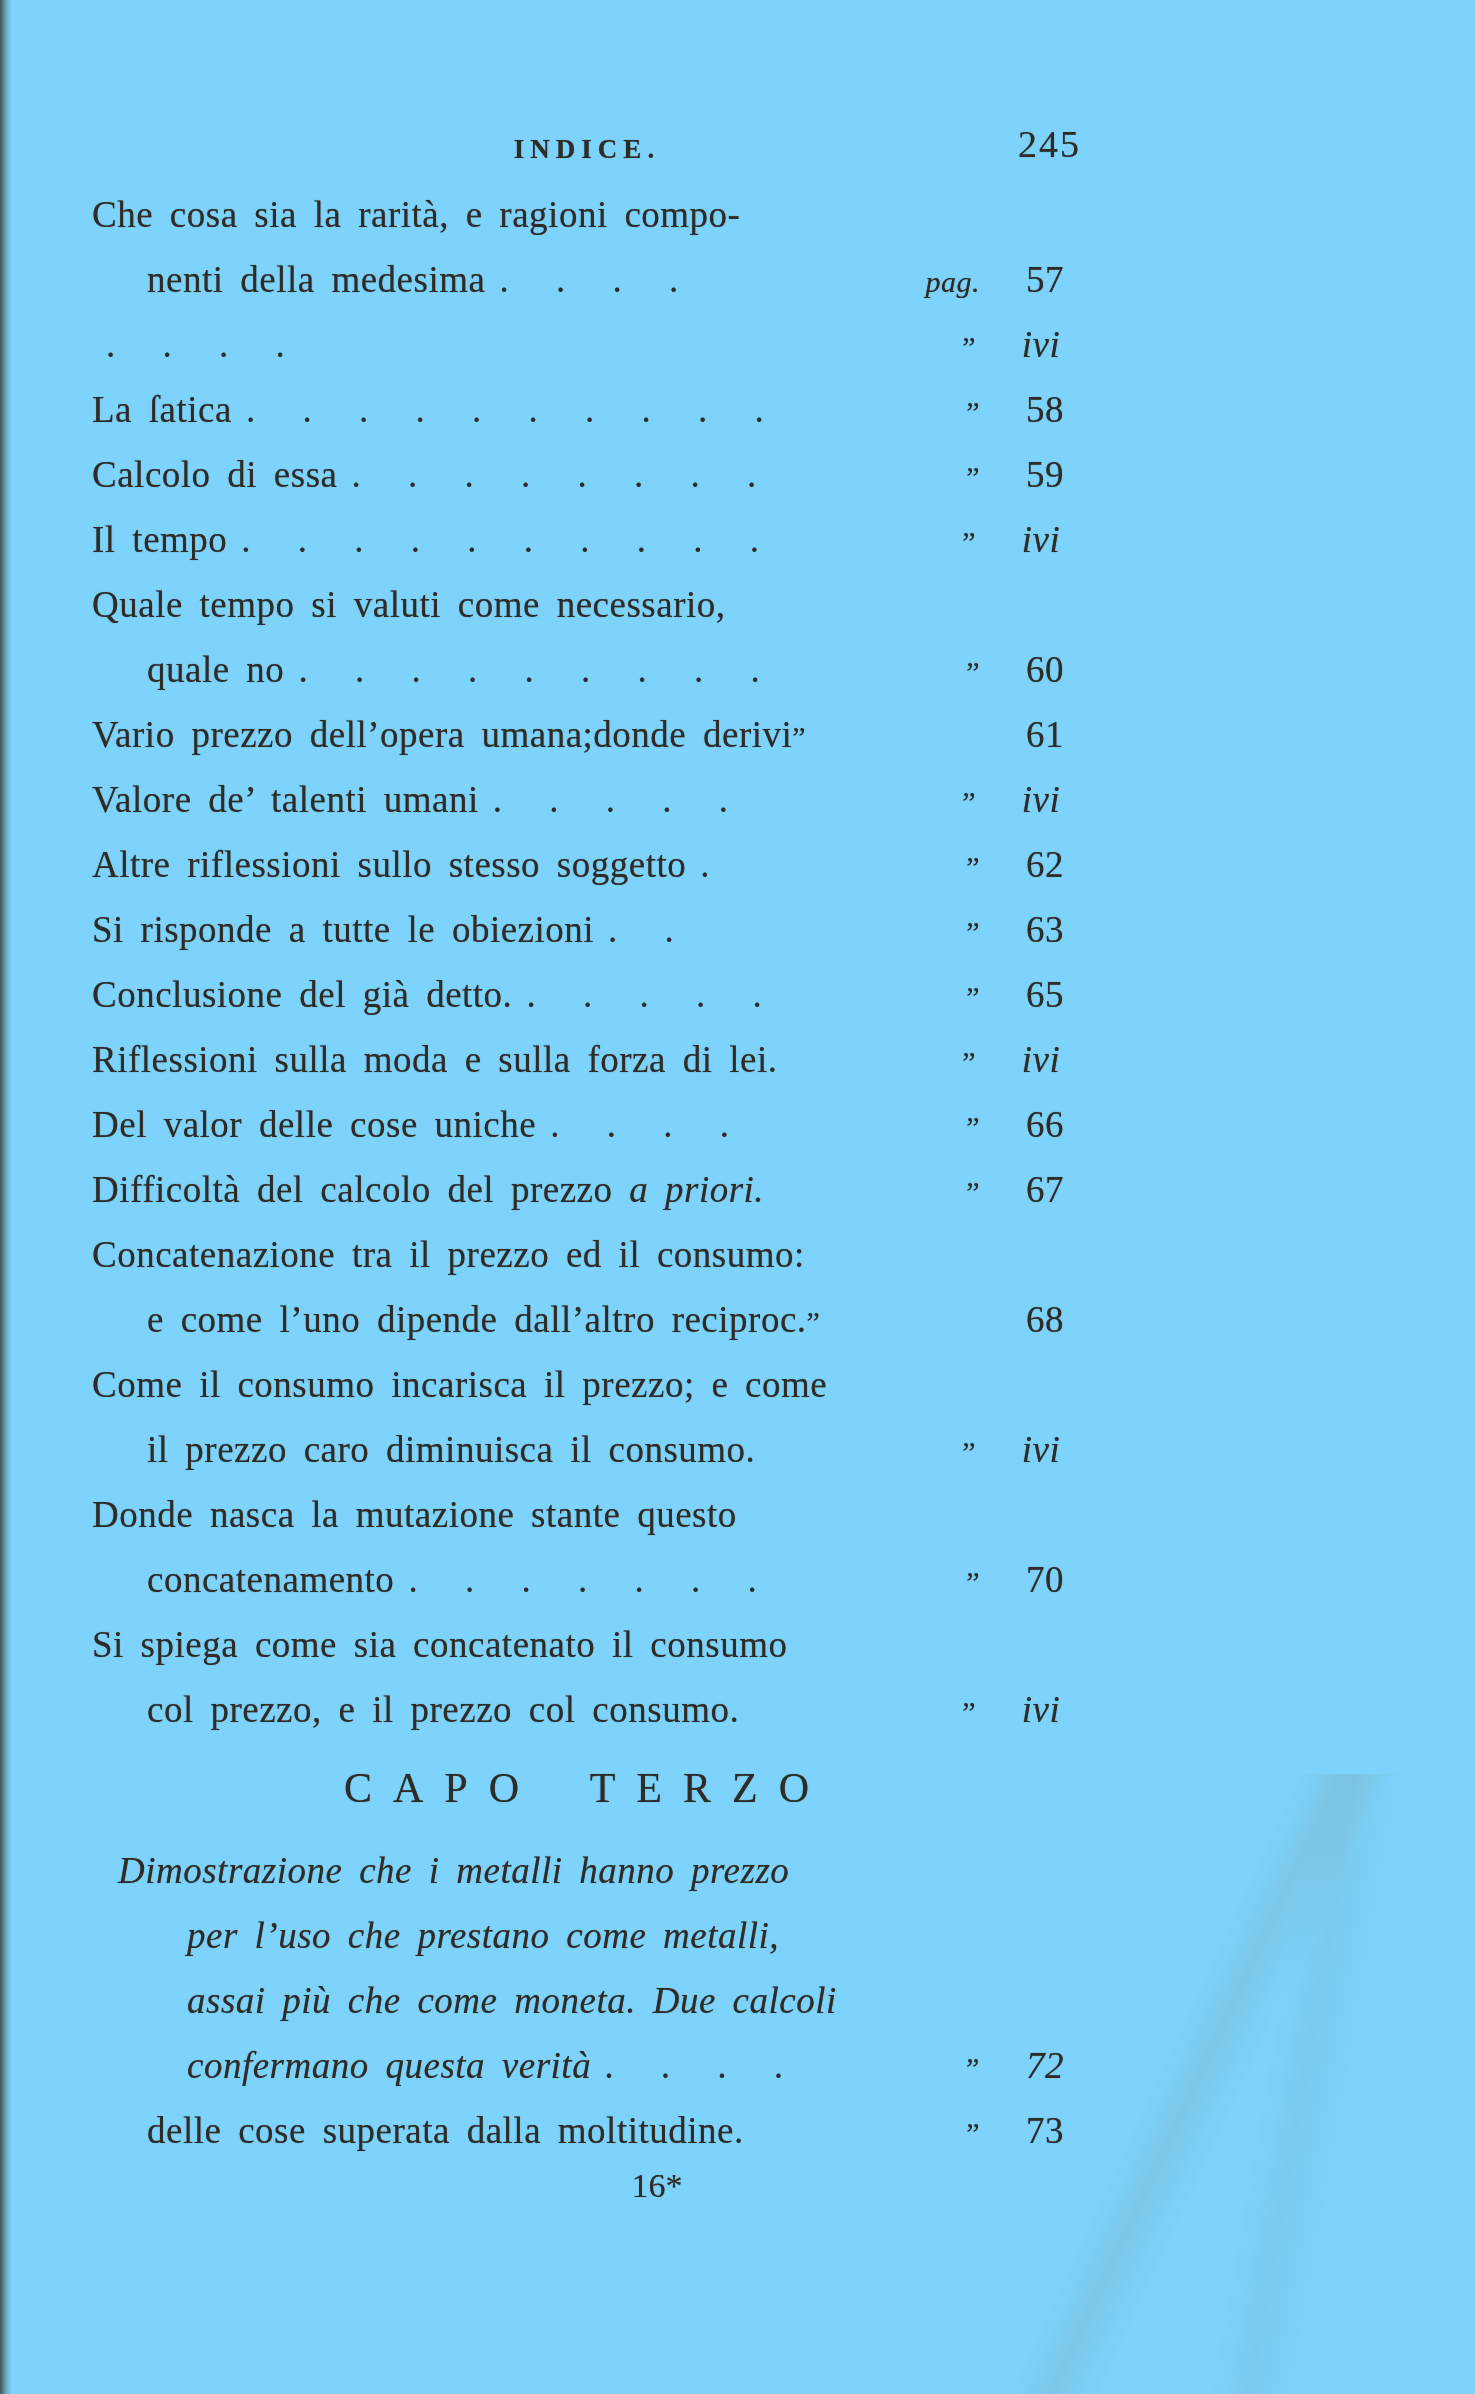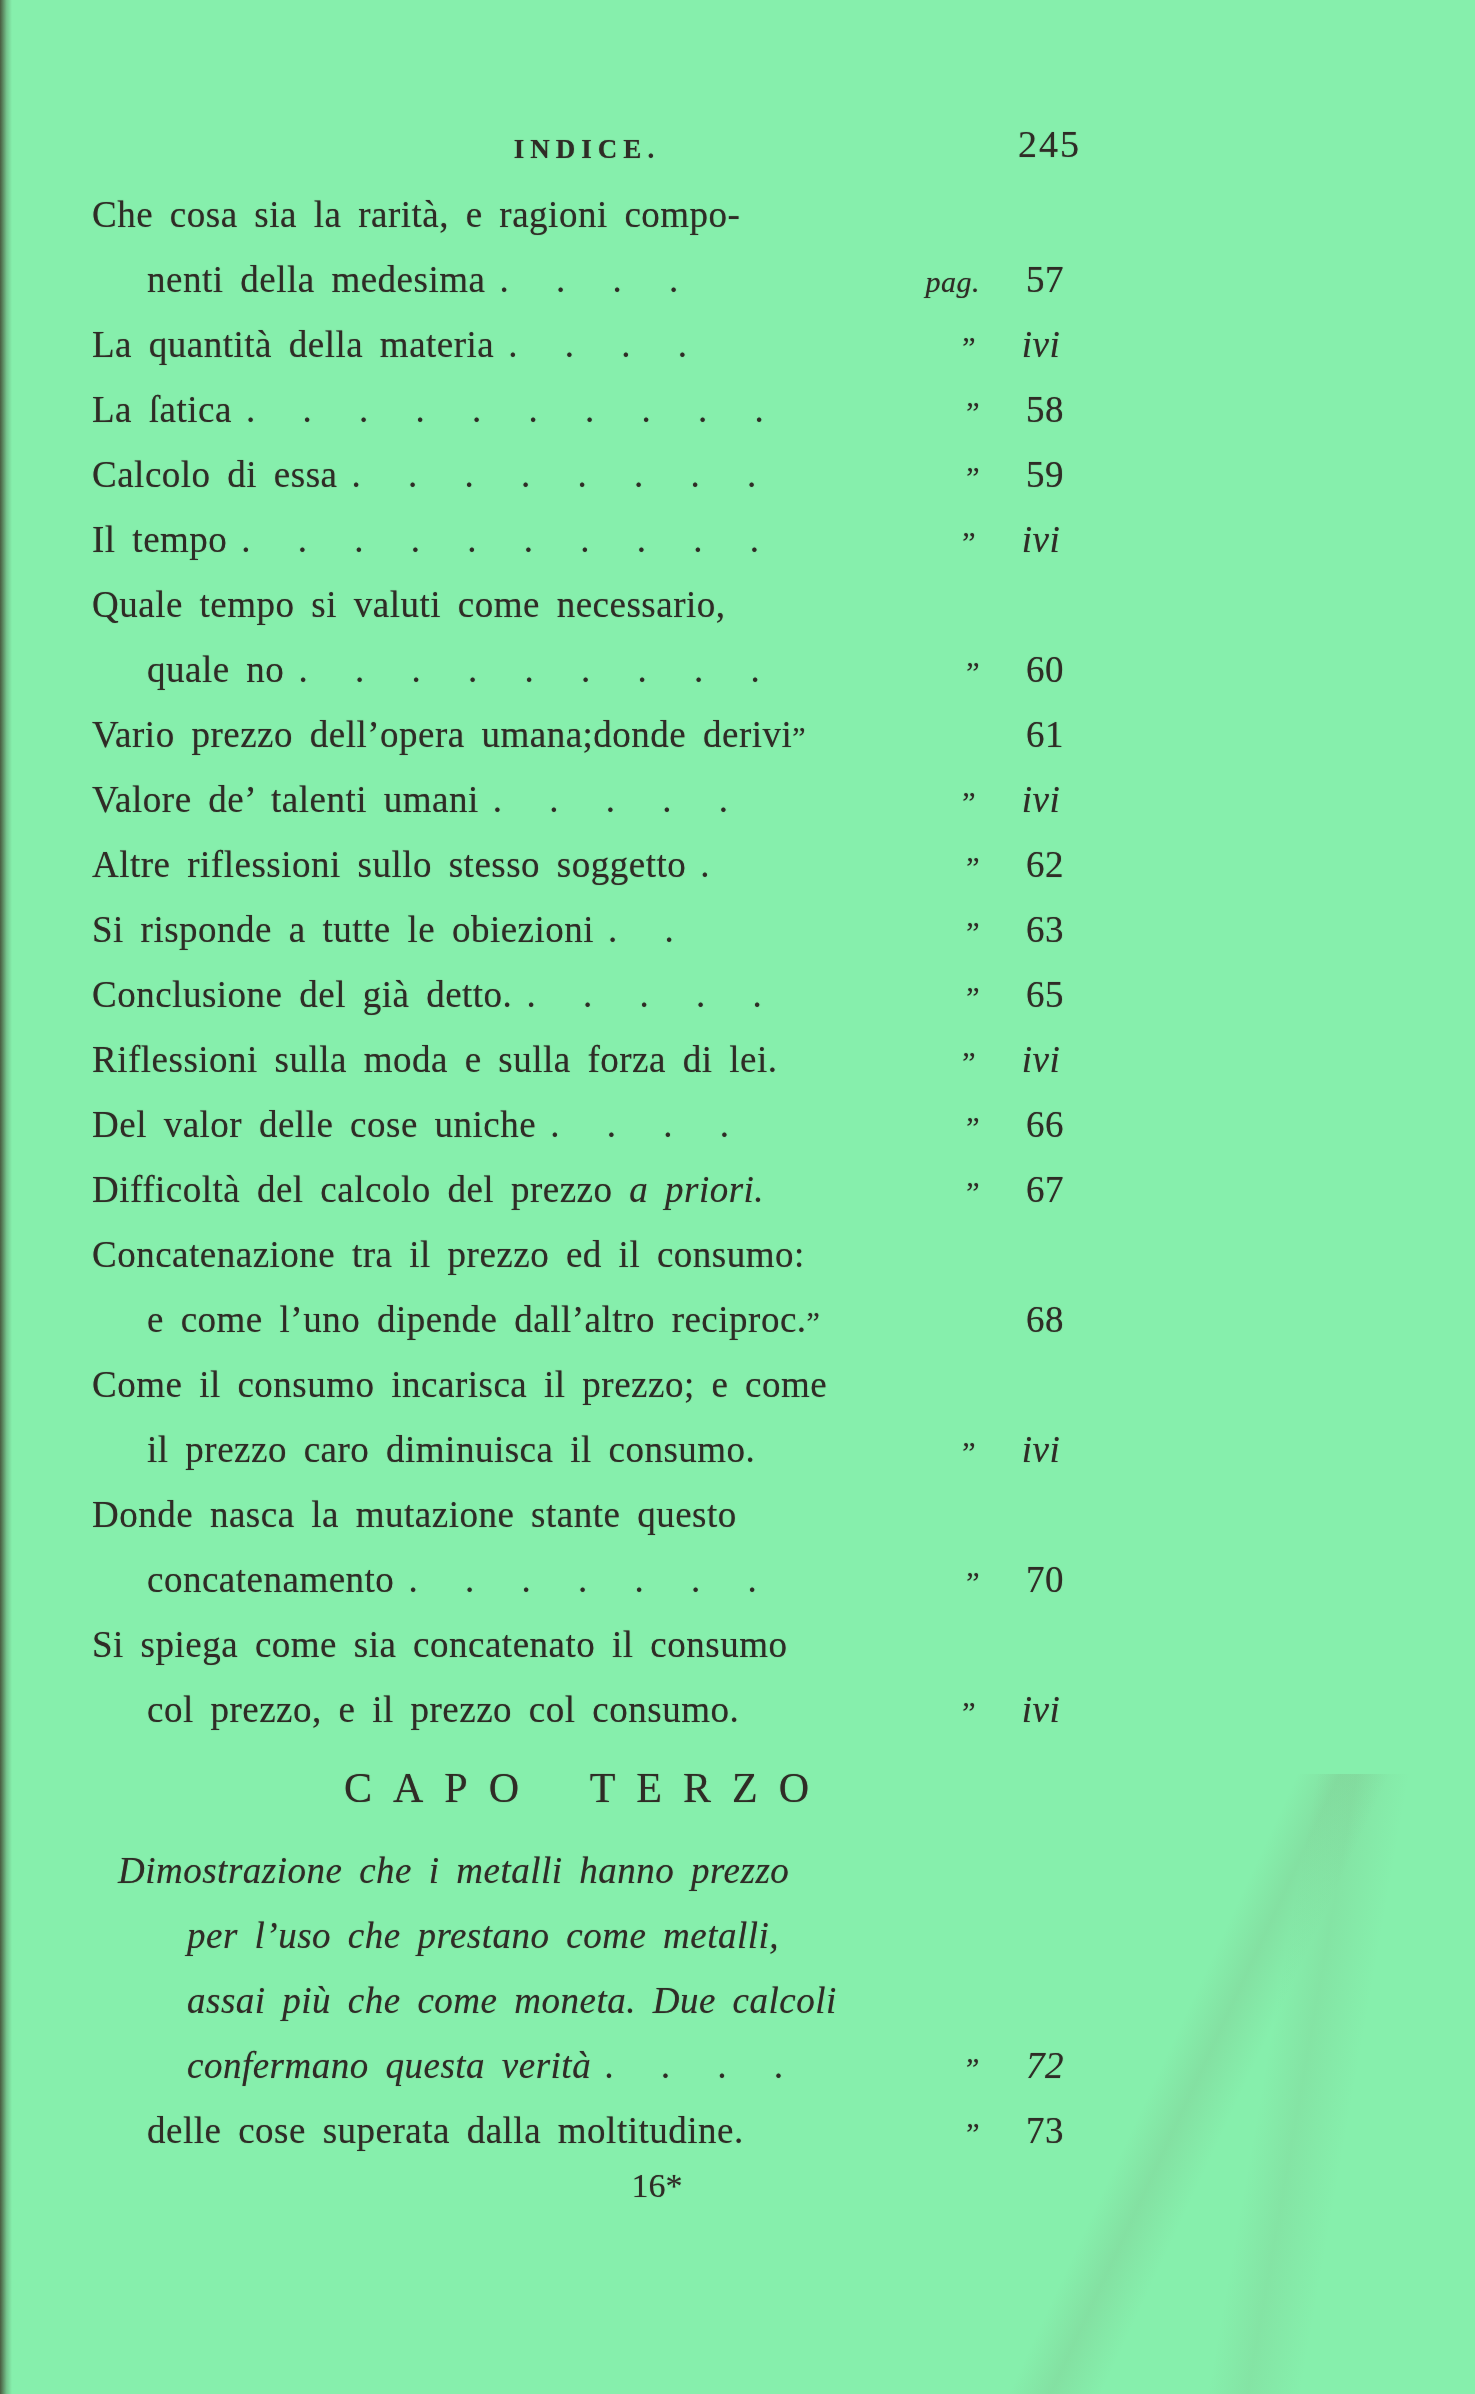--- a/index.html
+++ b/index.html
@@ -6,21 +6,21 @@
   body{
     width:1475px;height:2394px;
     background:#d8d2bc;
     font-family:"Liberation Serif","DejaVu Serif",serif;
   }
   .page{
     position:relative;width:1475px;height:2394px;overflow:hidden;
     background:
       linear-gradient(90deg, rgba(70,58,40,0.40) 0px, rgba(70,58,40,0.10) 10px, rgba(70,58,40,0) 26px),
       radial-gradient(135% 120% at 55% 38%, #f0ebd8 0%, #eae4d0 50%, #e4decా 78%, #e0d9c2 92%, #d9d2ba 100%);
-    background-color:#86efac;
+    background-color:#7dd3fc;
     color:#2f2c26;
   }
   .gutter{
     position:absolute;left:0;top:0;bottom:0;width:12px;
     background:linear-gradient(90deg, rgba(52,42,28,0.75), rgba(52,42,28,0.22) 55%, rgba(52,42,28,0));
   }
   .crease{
     position:absolute;right:0;bottom:0;width:560px;height:620px;pointer-events:none;
     background:
       linear-gradient(115deg, rgba(0,0,0,0) 45%, rgba(110,98,74,0.10) 50%, rgba(0,0,0,0) 56%),
@@ -84,21 +84,20 @@
           <span class="txt">Che cosa sia la rarità, e ragioni compo-</span>
         </div>
         <div class="row ind1">
           <span class="txt">nenti della medesima</span>
           <span class="dots">. . . .</span>
           <span class="spacer"></span>
           <span class="marker it">pag.</span>
           <span class="page-col">57</span>
         </div>
         <div class="row ind0">
-          <span class="txt">La quantità della materia</span>
           <span class="dots">. . . .</span>
           <span class="spacer"></span>
           <span class="marker">”</span>
           <span class="page-col it">ivi</span>
         </div>
         <div class="row ind0">
           <span class="txt">La ſatica</span>
           <span class="dots">. . . . . . . . . .</span>
           <span class="spacer"></span>
           <span class="marker">”</span>

